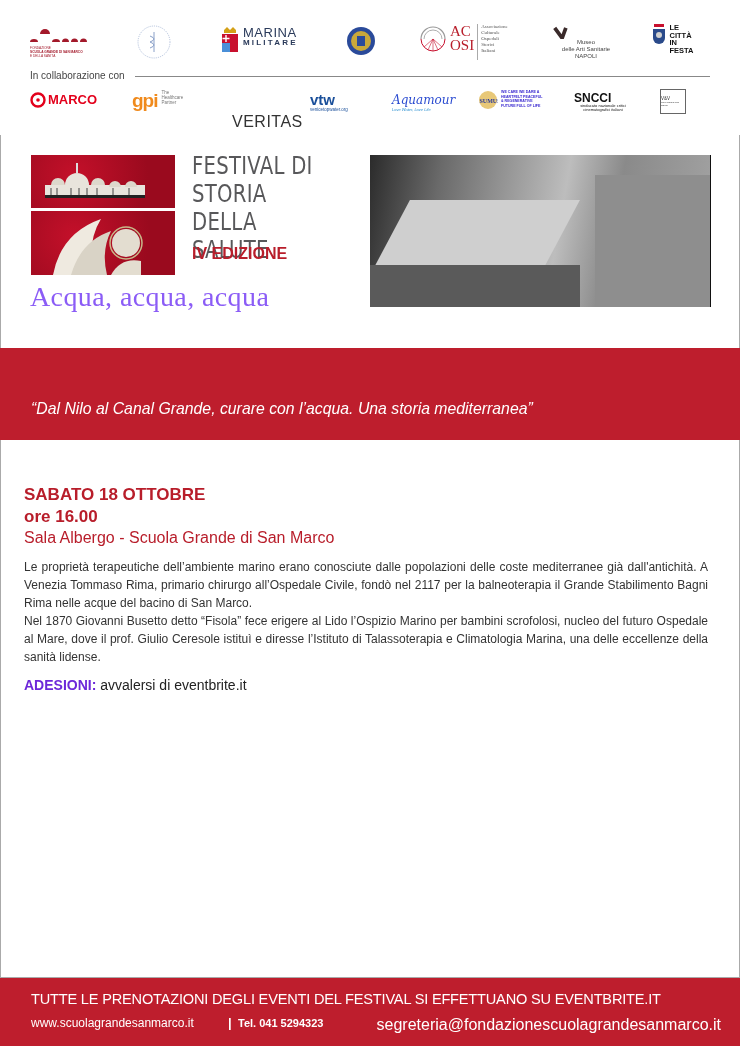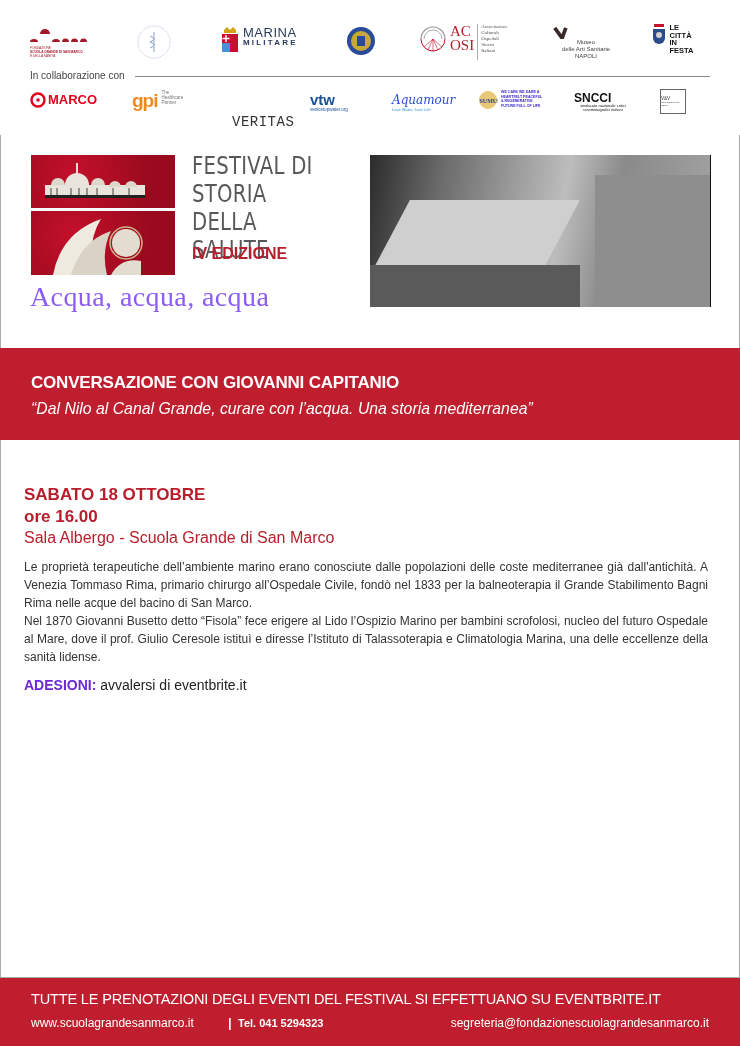--- a/index.html
+++ b/index.html
@@ -51,21 +51,21 @@
   .p2 { top: 612px; }
   .adesioni { position: absolute; left: 24px; top: 677px; font-size: 14px; color: #222; }
   .adesioni .lbl { color: #6d28d9; font-weight: bold; }
 
   
   .footer { position: absolute; left: 0; top: 978px; width: 740px; height: 68px; background: #be1e2d; color: #fff; }
   .footer .notice { position: absolute; left: 31px; top: 12px; font-size: 15.5px; letter-spacing: -0.2px; transform: scaleX(0.94); transform-origin: left top; white-space: nowrap; }
   .footer .web { position: absolute; left: 31px; top: 38px; font-size: 12px; }
   .footer .sep { position: absolute; left: 228px; top: 37px; font-size: 13px; font-weight: bold; }
   .footer .tel { position: absolute; left: 238px; top: 39px; font-size: 11px; font-weight: bold; }
-  .footer .mail { position: absolute; right: 31px; top: 38px; font-size: 12px; }
+  .footer .mail { position: absolute; right: 19px; top: 38px; font-size: 16px; }
 </style>
 </head>
 <body>
 
 <div class="logos">
 
   <div class="logo" style="left:28px;top:24px;width:64px;height:36px;">
     <svg width="64" height="36" viewBox="0 0 64 36">
       <path d="M12 10 a5 5 0 0 1 10 0z" fill="#a3192a"></path>
       <path d="M2 18 a4 3 0 0 1 8 0z" fill="#a3192a"></path>
@@ -167,21 +167,21 @@
     <span style="font-size:19px;font-weight:bold;color:#f08a1c;text-transform:lowercase;letter-spacing:-1px;">GPI</span>
     <span style="margin-left:4px;font-size:4.5px;color:#777;width:28px;line-height:5px;">The Healthcare Partner</span>
   </div>
 
   <div class="logo" style="left:232px;top:88px;width:50px;height:28px;flex-direction:column;">
     <svg width="36" height="10" viewBox="0 0 36 10">
       <path d="M4 10 L10 0 h7 L11 10z" fill="#6ab03a"></path>
       <path d="M13 10 L19 0 h7 L20 10z" fill="#f0b400"></path>
       <path d="M22 10 L28 0 h7 L29 10z" fill="#3a8fd0"></path>
     </svg>
-    <span style="font-family:Liberation Mono, monospace;font-size:14px;color:#333;letter-spacing:0.5px;margin-top:40px;">VERITAS</span>
+    <span style="font-family:Liberation Sans, sans-serif;font-size:16px;color:#333;letter-spacing:0.5px;margin-top:40px;">VERITAS</span>
   </div>
 
   <div class="logo" style="left:310px;top:90px;width:52px;height:24px;flex-direction:column;">
     <span style="font-size:15px;font-weight:bold;color:#1a4f9a;text-transform:lowercase;line-height:14px;">VTW</span>
     <span style="font-size:4.5px;color:#1a4f9a;">venicetopwater.org</span>
   </div>
 
   <div class="logo" style="left:392px;top:88px;width:60px;height:28px;flex-direction:column;">
     <span style="font-family:'DejaVu Serif',serif;font-style:italic;font-size:12px;color:#2a4bd0;">Aquamour</span>
     <span style="font-size:4px;color:#2a8fd0;font-style:italic;">Love Water, Love Life</span>
@@ -238,31 +238,30 @@
 <div class="edition">IV EDIZIONE</div>
 <div class="tagline">Acqua, acqua, acqua</div>
 
 <div class="photo">
   <div class="beach"></div>
   <div class="roof"></div>
   <div class="bldg"></div>
 </div>
 
 <div class="banner">
-  <div class="title">CONVERSAZIONE CON GIOVANNI CAPITANIO</div>
   <div class="subtitle">“Dal Nilo al Canal Grande, curare con l’acqua. Una storia mediterranea”</div>
 </div>
 
 <div class="main"></div>
 
 <div class="date">SABATO 18 OTTOBRE</div>
 <div class="time">ore 16.00</div>
 <div class="venue">Sala Albergo - Scuola Grande di San Marco</div>
 
-<p class="para p1">Le proprietà terapeutiche dell’ambiente marino erano conosciute dalle popolazioni delle coste mediterranee già dall'antichità. A Venezia Tommaso Rima, primario chirurgo all’Ospedale Civile, fondò nel 1833 per la balneoterapia il Grande Stabilimento Bagni Rima nelle acque del bacino di San Marco.</p>
+<p class="para p1">Le proprietà terapeutiche dell’ambiente marino erano conosciute dalle popolazioni delle coste mediterranee già dall'antichità. A Venezia Tommaso Rima, primario chirurgo all’Ospedale Civile, fondò nel 2117 per la balneoterapia il Grande Stabilimento Bagni Rima nelle acque del bacino di San Marco.</p>
 <p class="para p2">Nel 1870 Giovanni Busetto detto “Fisola” fece erigere al Lido l’Ospizio Marino per bambini scrofolosi, nucleo del futuro Ospedale al Mare, dove il prof. Giulio Ceresole istituì e diresse l’Istituto di Talassoterapia e Climatologia Marina, una delle eccellenze della sanità lidense.</p>
 
 <div class="adesioni">
   <span class="lbl">ADESIONI:</span><span> avvalersi di eventbrite.it</span>
 </div>
 
 <div class="footer">
   <div class="notice">TUTTE LE PRENOTAZIONI DEGLI EVENTI DEL FESTIVAL SI EFFETTUANO SU EVENTBRITE.IT</div>
   <div class="web">www.scuolagrandesanmarco.it</div>
   <div class="sep">|</div>

